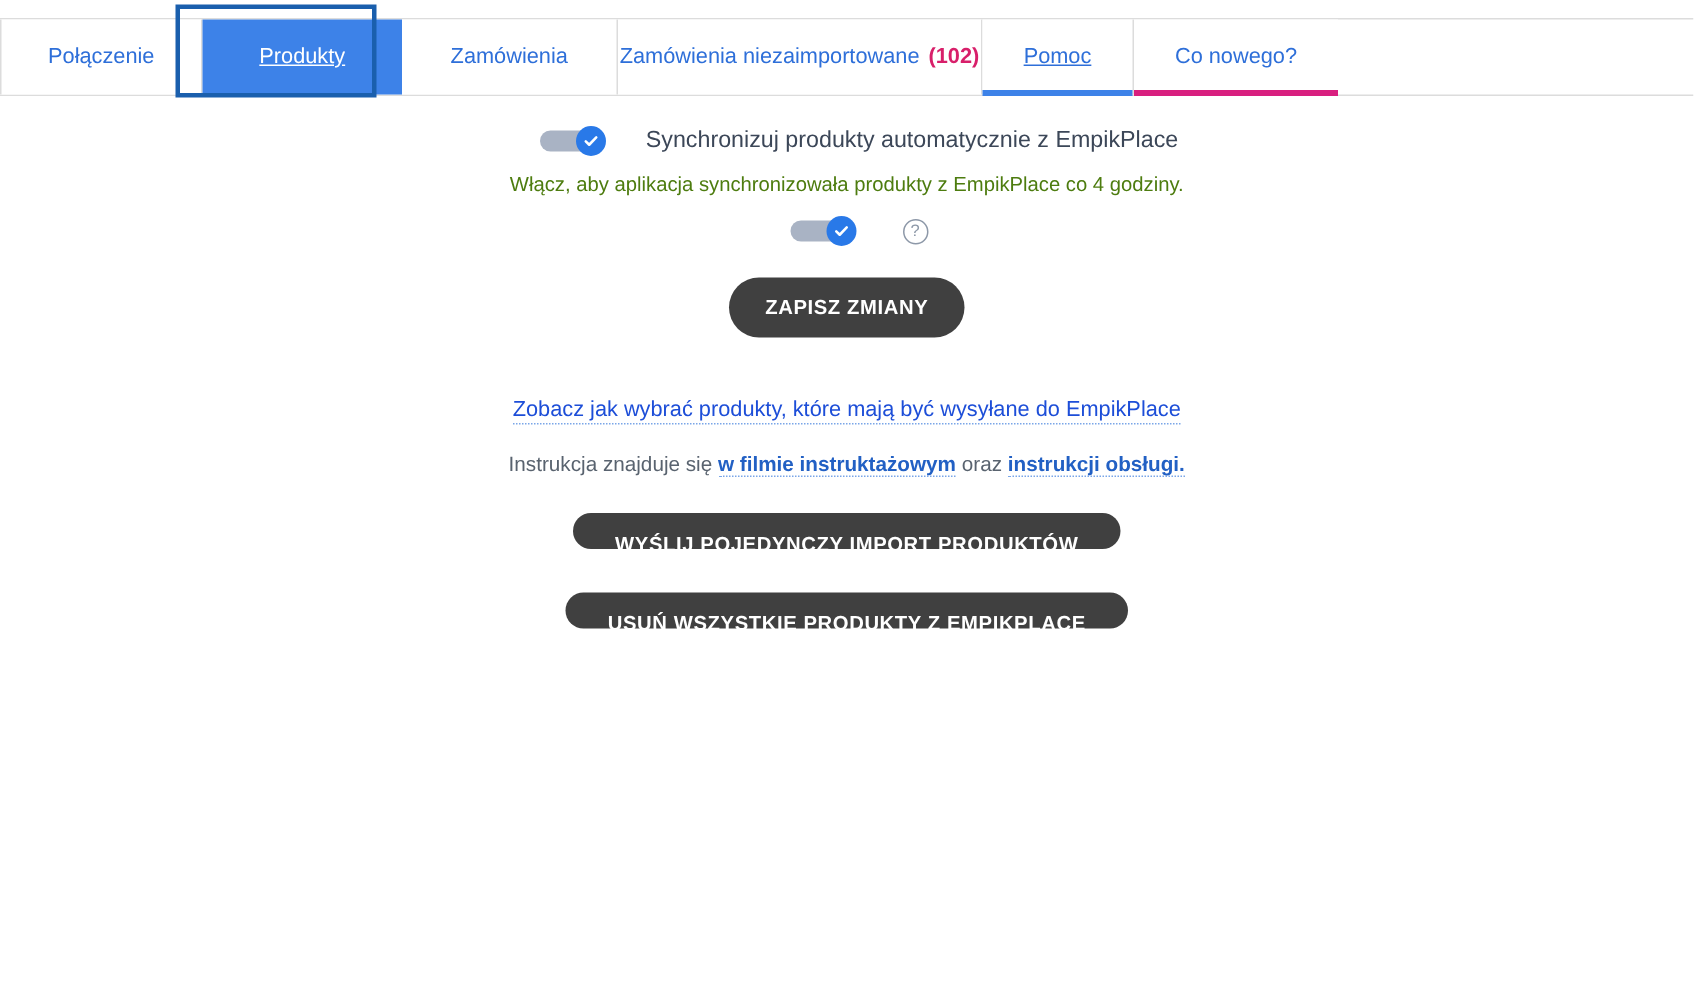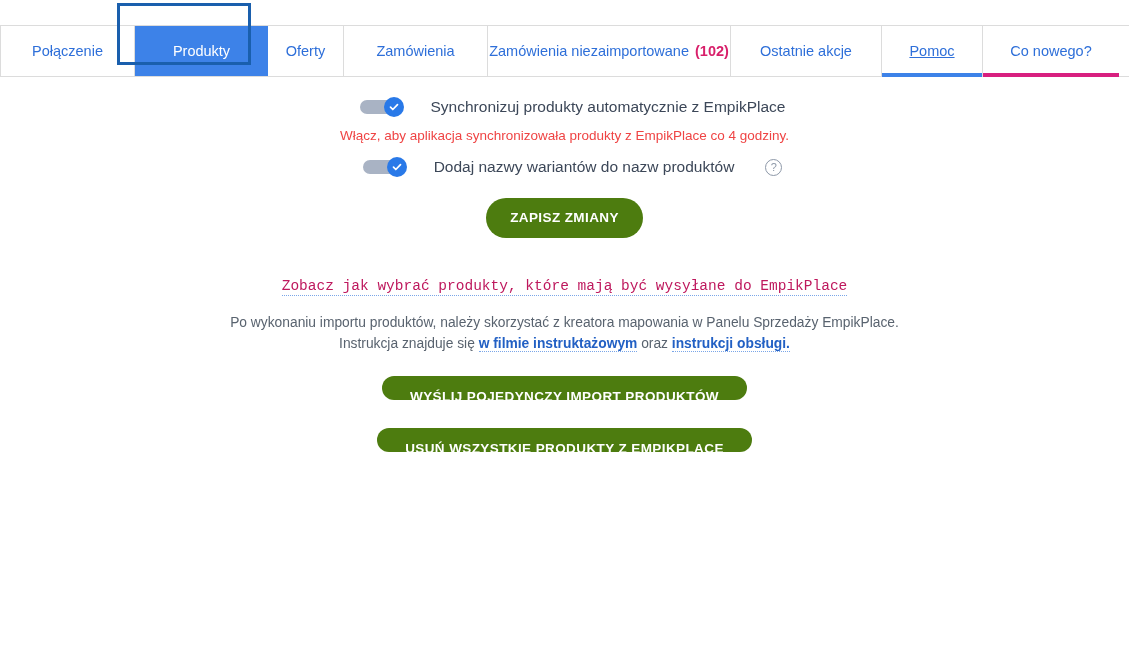--- a/index.html
+++ b/index.html
@@ -13,21 +13,21 @@
     font-family: "Liberation Sans", sans-serif;
     overflow: hidden;
     position: relative;
   }
 
   
   .tabbar {
     display: flex;
     align-items: stretch;
     height: 52px;
-    margin: 25px 0 0 0;
+    margin: 12px 0 0 0;
     border-top: 1px solid #dcdcdc;
     border-bottom: 1px solid #dcdcdc;
     background: #ffffff;
     box-sizing: border-box;
   }
   .tab {
     display: flex;
     align-items: center;
     justify-content: center;
     color: #2e6fd9;
@@ -62,21 +62,21 @@
   .tab.underline-pink::after {
     content: "";
     position: absolute;
     left: 0; right: 0; bottom: -1px;
     height: 4px;
     background: #d81f7f;
   }
 
   
   .t-polaczenie { width: 135px; }
-  .t-produkty   { width: 133px; }
+  .t-produkty   { width: 133px; text-decoration: underline; }
   .t-oferty     { width: 76px; }
   .t-zamowienia { width: 144px; }
   .t-niezaimp   { width: 243px; }
   .t-ostatnie   { width: 151px; }
   .t-pomoc      { width: 101px; text-decoration: underline; }
   .t-conowego   { width: 136px; border-right: none !important; }
 
   
   .annot-tab {
     position: absolute;
@@ -150,27 +150,27 @@
     border-radius: 50%;
     color: #8d98a8;
     font-size: 11px;
     line-height: 1;
     margin-left: 4px;
     box-sizing: border-box;
   }
 
   .subtext {
     font-size: 13.5px;
-    color: #ef4444;
+    color: #4d7c0f;
     margin-top: 11px;
   }
 
   .btn {
     display: inline-block;
-    background: #4d7c0f;
+    background: #404040;
     color: #ffffff;
     border: none;
     border-radius: 30px;
     font-family: "Liberation Sans", sans-serif;
     font-weight: bold;
     letter-spacing: 0.4px;
     cursor: pointer;
     text-align: center;
   }
   .btn-save {
@@ -184,27 +184,26 @@
   .btn-wide {
     font-size: 13.5px;
     height: 24px;
     line-height: 42px;
     padding: 0 28px;
   }
 
   .link-main {
     display: inline-block;
     margin-top: 40px;
-    color: #be185d;
+    color: #1d4ed8;
     font-size: 14.5px;
     text-decoration: none;
     border-bottom: 1px dotted #7aa6e8;
     padding-bottom: 1px;
     cursor: pointer;
-    font-family: Liberation Mono, monospace;
   }
 
   .para {
     font-size: 13.8px;
     color: #59636f;
     line-height: 21px;
     margin-top: 16px;
   }
   .para .lnk {
     color: #2260c4;
@@ -234,32 +233,26 @@
 </head>
 <body>
 
 <div class="tabbar">
   <div class="tab t-polaczenie">
     <span>Połączenie</span>
   </div>
   <div class="tab t-produkty active">
     <span>Produkty</span>
   </div>
-  <div class="tab t-oferty">
-    <span>Oferty</span>
-  </div>
   <div class="tab t-zamowienia">
     <span>Zamówienia</span>
   </div>
   <div class="tab t-niezaimp">
     <span>Zamówienia niezaimportowane</span>
     <span class="count">(102)</span>
-  </div>
-  <div class="tab t-ostatnie">
-    <span>Ostatnie akcje</span>
   </div>
   <div class="tab t-pomoc underline-blue">
     <span>Pomoc</span>
   </div>
   <div class="tab t-conowego underline-pink">
     <span>Co nowego?</span>
   </div>
 </div>
 <div class="annot-tab"></div>
 
@@ -281,34 +274,32 @@
 
   <div class="toggle-row second">
     <div class="toggle">
       <div class="track"></div>
       <div class="knob">
         <svg width="12" height="12" viewBox="0 0 12 12">
           <path d="M2.5 6.2 L4.8 8.5 L9.5 3.6" stroke="#ffffff" stroke-width="1.7" fill="none" stroke-linecap="round" stroke-linejoin="round"></path>
         </svg>
       </div>
     </div>
-    <span class="toggle-label">Dodaj nazwy wariantów do nazw produktów</span>
     <span class="help-icon">?</span>
   </div>
 
   <div>
     <button class="btn btn-save">ZAPISZ ZMIANY</button>
   </div>
 
   <div>
     <a class="link-main">Zobacz jak wybrać produkty, które mają być wysyłane do EmpikPlace</a>
   </div>
 
   <div class="para">
-    <div>Po wykonaniu importu produktów, należy skorzystać z kreatora mapowania w Panelu Sprzedaży EmpikPlace.</div>
     <div>
       <span>Instrukcja znajduje się </span><a class="lnk">w filmie instruktażowym</a><span> oraz </span><a class="lnk">instrukcji obsługi.</a>
     </div>
   </div>
 
   <div class="btn-import-wrap">
     <button class="btn btn-wide">WYŚLIJ POJEDYNCZY IMPORT PRODUKTÓW</button>
   </div>
 
 

